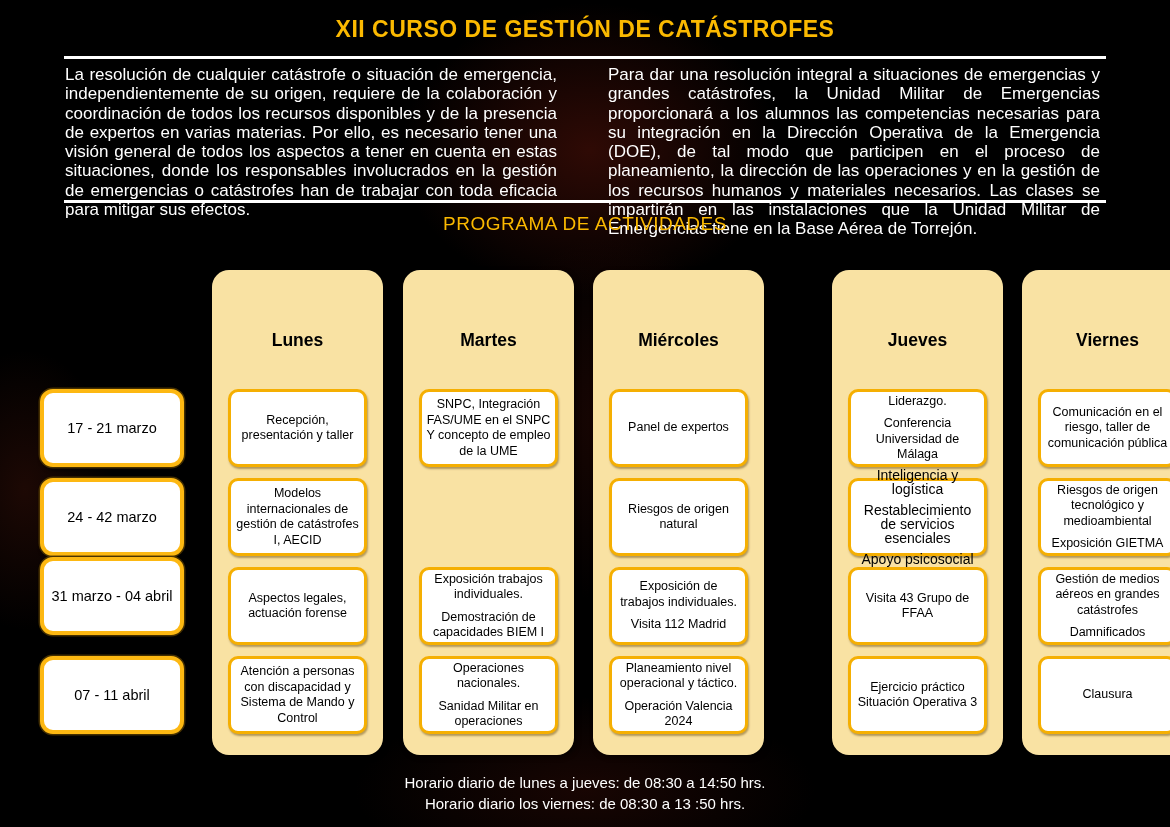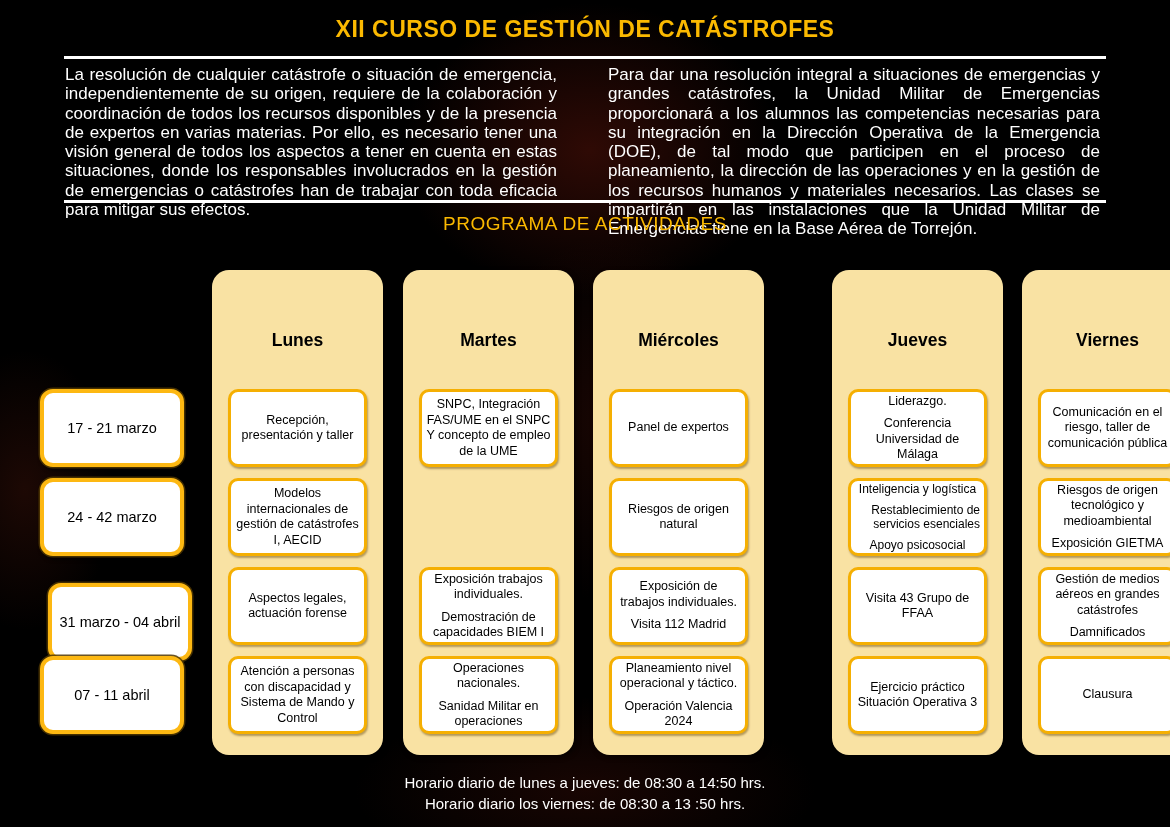--- a/index.html
+++ b/index.html
@@ -63,21 +63,21 @@
     background:#fff;
     border:3px solid #F5AF02;border-radius:10px;
     box-shadow:1px 2px 2px rgba(95,65,0,.45);
     display:flex;flex-direction:column;align-items:center;justify-content:center;
     text-align:center;color:#000;
     font-size:12.5px;line-height:15.5px;
     padding:2px 4px;
   }
   .cell p{margin:3.5px 0;}
   .row-0{top:119px;} .row-1{top:208px;} .row-2{top:297px;} .row-3{top:386px;}
-  .drow-0{top:389px;} .drow-1{top:478px;} .drow-2{top:583px;margin-left:8px;} .drow-3{top:656px;}
+  .drow-0{top:389px;} .drow-1{top:478px;} .drow-2{top:557px;} .drow-3{top:656px;}
   .col-0{left:212px;} .col-1{left:403px;} .col-2{left:593px;} .col-3{left:784px;margin-left:48px;} .col-4{left:1022px;text-decoration:underline;}
   .footer{
     position:absolute;top:772px;left:0;width:100%;
     text-align:center;color:#fff;
     font-size:15px;line-height:21px;
   }
 </style>
 </head>
 <body>
 
@@ -154,21 +154,21 @@
       <p>Operación Valencia 2024</p>
     </div>
   </div>
 
   <div class="day-col col-3">
     <div class="day-label">Jueves</div>
     <div class="cell row-0">
       <p>Liderazgo.</p>
       <p>Conferencia Universidad de Málaga</p>
     </div>
-    <div class="cell row-1" style="font-size:12px;line-height:14px;text-align:right;">
+    <div class="cell row-1" style="font-size:14px;line-height:14px;">
       <p>Inteligencia y logística</p>
       <p>Restablecimiento de servicios esenciales</p>
       <p>Apoyo psicosocial</p>
     </div>
     <div class="cell row-2">
       <p>Visita 43 Grupo de FFAA</p>
     </div>
     <div class="cell row-3">
       <p>Ejercicio práctico Situación Operativa 3</p>
     </div>

